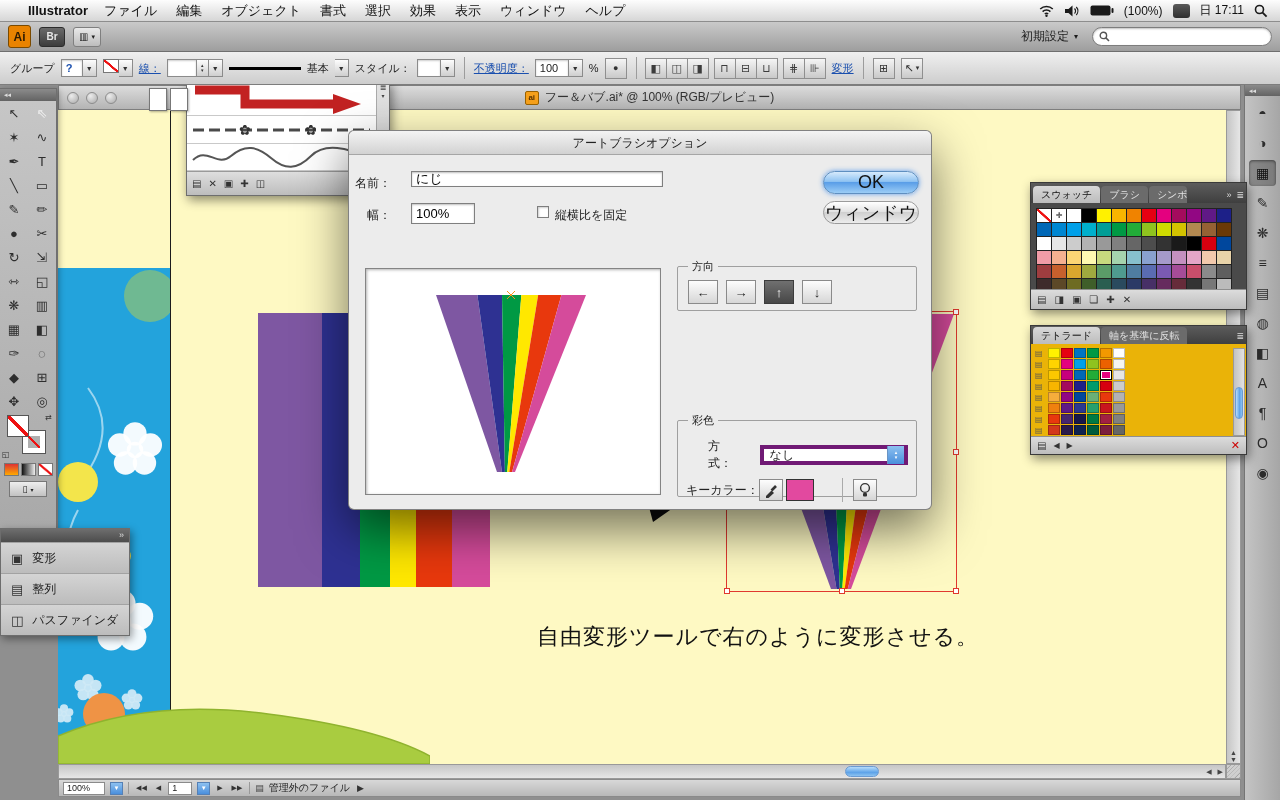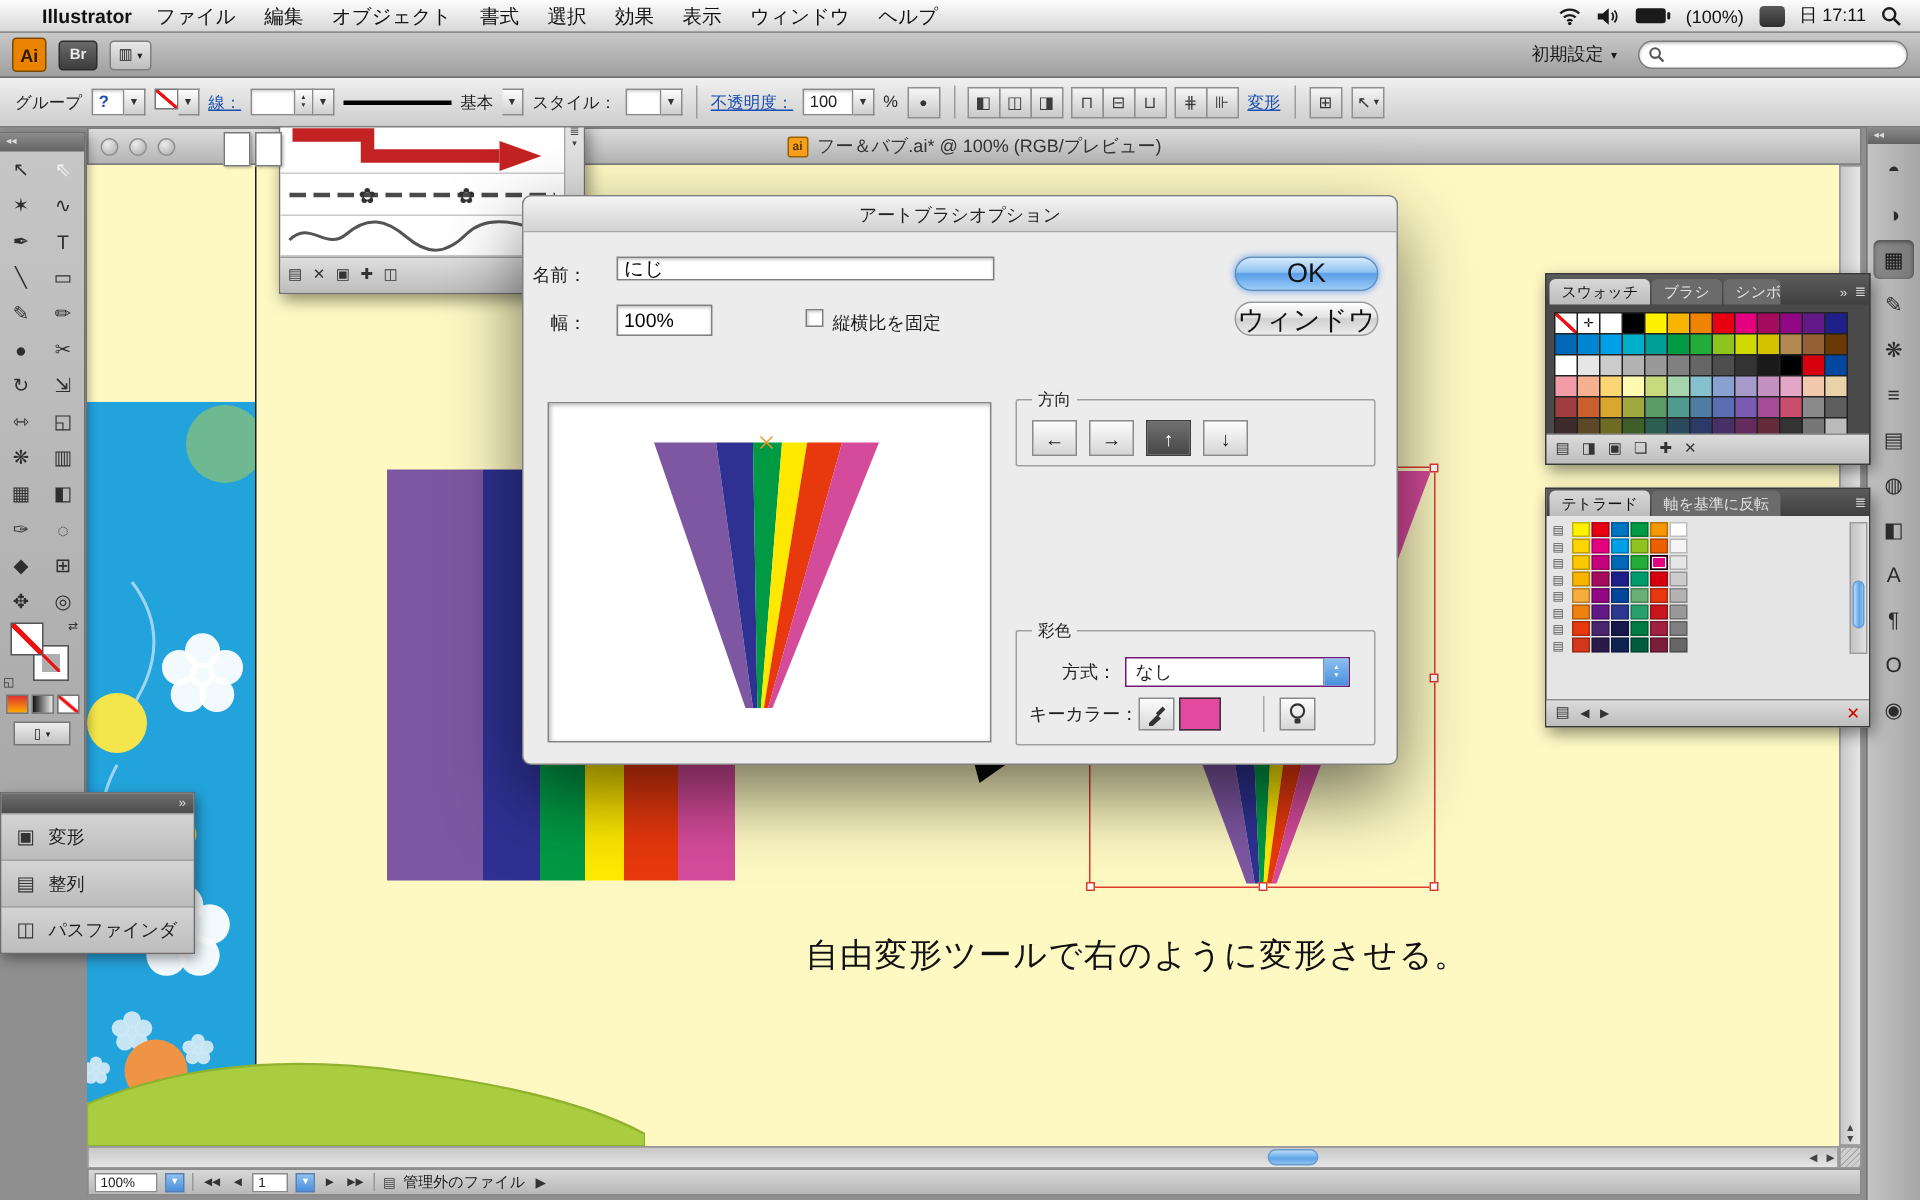--- a/index.html
+++ b/index.html
@@ -99,30 +99,30 @@
 #fs-direction{top:128px;height:52px}
 #fs-flip{top:196px;height:76px}
 #fs-color{top:282px;height:84px}
 #direction-buttons{display:flex;gap:8px;padding:2px 2px}
 .dir-btn{width:30px;height:24px;border:1px solid #8a8a8a;background:linear-gradient(#fdfdfd,#d6d6d6);font-size:13px;color:#222}
 .dir-active{background:linear-gradient(#707070,#474747);color:#fff;border-color:#3c3c3c}
 .flip-row{display:flex;align-items:center;gap:6px;margin:6px 0;font-size:12px}
 .flip-box{width:12px;height:12px;background:#fff;border:1px solid #7e7e7e;box-shadow:inset 1px 1px 2px rgba(0,0,0,.2)}
 .flip-icon{color:#444;font-size:12px;margin-left:8px}
 .color-row{display:flex;align-items:center;margin-top:6px;font-size:12px}
-#method-combo{width:150px;height:20px;background:#fff;border:1px solid #701a75;display:flex;align-items:center;margin-left:6px}
+#method-combo{width:150px;height:20px;background:#fff;border:4px solid #701a75;display:flex;align-items:center;margin-left:16px}
 #method-combo .val{flex:1;padding-left:6px}
 .combo-stepper{width:17px;height:18px;background:linear-gradient(#8cc0f0,#4a8fdc);border-left:1px solid #6a94c4;display:flex;flex-direction:column;align-items:center;justify-content:center;color:#fff;font-size:5px;line-height:5px}
 .tool-btn{width:24px;height:22px;border:1px solid #8a8a8a;background:linear-gradient(#fdfdfd,#d6d6d6);display:flex;align-items:center;justify-content:center}
 #key-color-swatch{width:28px;height:22px;border:1px solid #333;margin-left:3px}
 .vdiv{width:1px;height:24px;background:#aaa;margin:0 10px}
 
 .panel{position:absolute;left:1030px;width:217px;background:#4a4a4a;border:1px solid #3a3a3a;box-shadow:2px 4px 10px rgba(0,0,0,.45);z-index:25}
 #swatches-panel{top:182px;height:128px}
-#tetrad-panel{top:325px;height:160px;background:#e5e5e5}
+#tetrad-panel{top:325px;height:130px;background:#eab308}
 .tab-row{height:20px;background:linear-gradient(#5c5c5c,#3f3f3f);display:flex;align-items:flex-end;padding:0 2px;gap:1px;color:#ddd}
 .tab{height:17px;padding:0 8px;font-size:10px;display:flex;align-items:center;background:#6b6b6b;border-radius:4px 4px 0 0;color:#e2e2e2;white-space:nowrap;overflow:hidden}
 .tab-active{background:linear-gradient(#d8d8d8,#bcbcbc);color:#111}
 .tab-extra{margin-left:auto;display:flex;gap:5px;font-size:9px;align-items:center;padding-bottom:3px}
 #swatches-grid{position:absolute;left:5px;top:25px;padding:1px;background:#222;display:grid;grid-template-columns:repeat(13,14px);grid-auto-rows:13px;gap:1px}
 .sw{width:14px;height:13px}
 .sw-none{background:linear-gradient(to top right,#fff 43%,#e11 45%,#e11 55%,#fff 57%)}
 .sw-reg{background:#fff;color:#000;font-size:8px;display:flex;align-items:center;justify-content:center}
 .panel-footer{position:absolute;left:0;right:0;bottom:0;height:20px;background:linear-gradient(#dcdcdc,#bdbdbd);border-top:1px solid #8f8f8f;display:flex;align-items:center;gap:7px;padding:0 6px}
 #tetrad-rows{position:absolute;left:4px;top:22px;display:flex;flex-direction:column;gap:1px}

